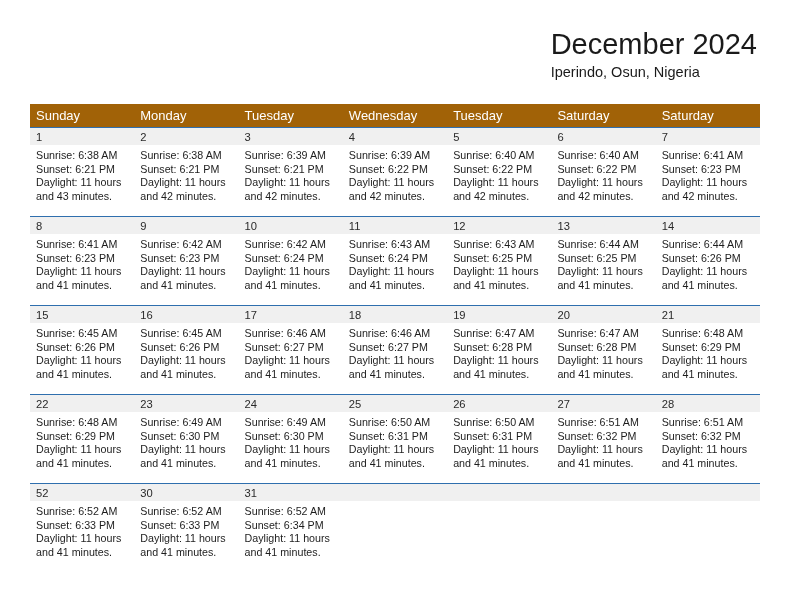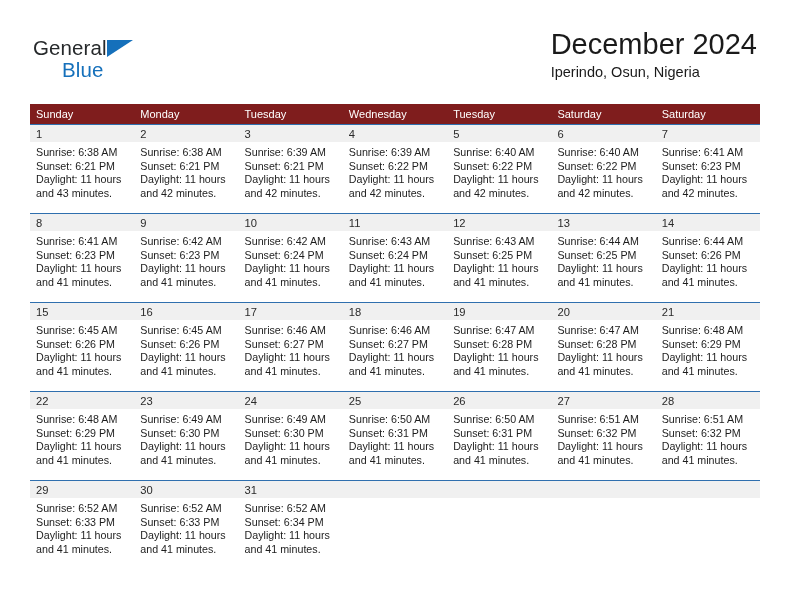--- a/index.html
+++ b/index.html
@@ -89,23 +89,23 @@
   
   .calendar {
     position: absolute;
     left: 30px;
     top: 104px;
     width: 730px;
     border-collapse: collapse;
     table-layout: fixed;
   }
   .calendar th {
-    background: #7f1d1d;
+    background: #a16207;
     color: #ffffff;
-    font-size: 11px;
+    font-size: 13px;
     font-weight: normal;
     text-align: left;
     padding: 4px 0 4px 6px;
     height: 17px;
     box-sizing: border-box;
     border: none;
   }
   .calendar td {
     vertical-align: top;
     padding: 0;
@@ -139,25 +139,20 @@
     background: #f0f0f0;
   }
 </style>
 </head>
 <body>
 
 <div class="page">
 
   <div class="top-bar">
 
-    <div class="brand">
-      <span class="brand-general">General</span>
-      <span class="brand-triangle"></span>
-      <span class="brand-blue">Blue</span>
-    </div>
 
     <div class="title-block">
       <div class="cal-title">December 2024</div>
       <div class="cal-subtitle">Iperindo, Osun, Nigeria</div>
     </div>
 
   </div>
 
   <table class="calendar">
     <thead>
@@ -484,21 +479,21 @@
                 <div>Sunset: 6:32 PM</div>
                 <div>Daylight: 11 hours</div>
                 <div>and 41 minutes.</div>
               </div>
             </div>
           </td>
         </tr>
         <tr>
           <td>
             <div class="daycell">
-              <div class="daynum-band">29</div>
+              <div class="daynum-band">52</div>
               <div class="day-info">
                 <div>Sunrise: 6:52 AM</div>
                 <div>Sunset: 6:33 PM</div>
                 <div>Daylight: 11 hours</div>
                 <div>and 41 minutes.</div>
               </div>
             </div>
           </td>
           <td>
             <div class="daycell">

